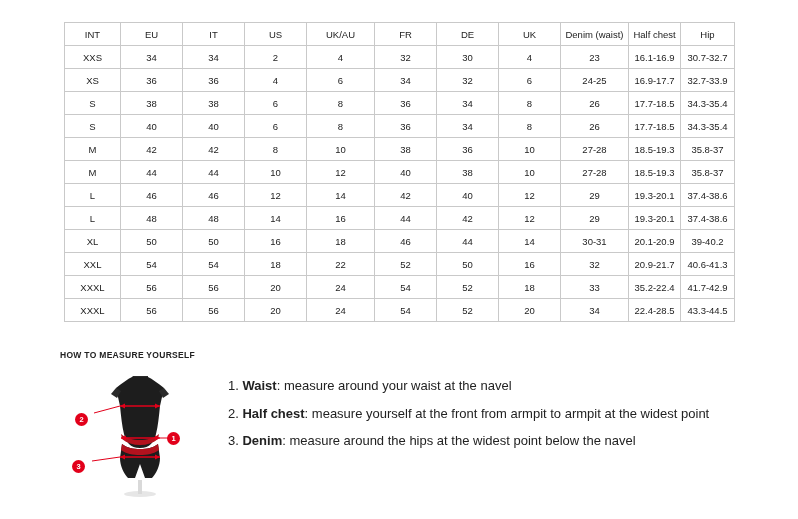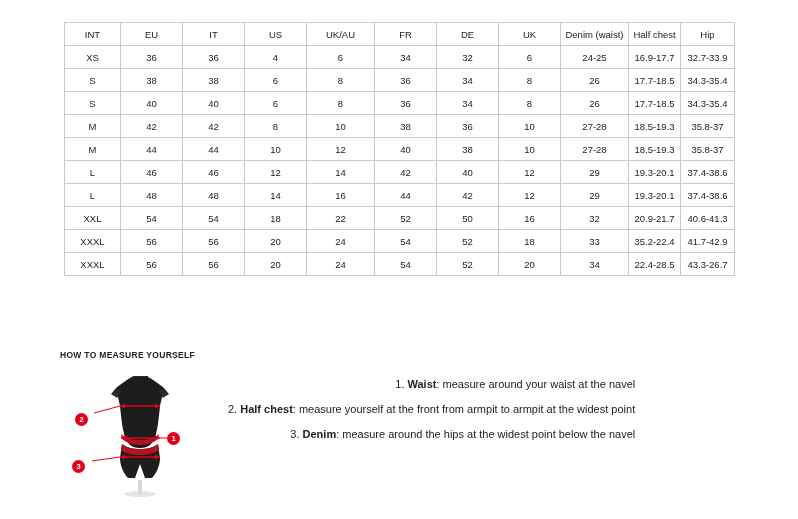--- a/index.html
+++ b/index.html
@@ -91,25 +91,24 @@
     width: 120px;
     height: 130px;
     margin-left: 20px;
     flex: 0 0 120px;
   }
   .steps {
     margin-left: 28px;
     padding-top: 10px;
   }
   .step {
-    font-size: 11px;
+    font-size: 13px;
     color: #222222;
     margin-bottom: 12px;
     line-height: 1.2;
-    text-align: right;
   }
   .step b { font-weight: bold; }
 
   
   .mannequin {
     position: absolute;
     left: 0;
     top: 0;
   }
   .badge {
@@ -158,20 +157,33 @@
           <th>FR</th>
           <th>DE</th>
           <th>UK</th>
           <th>Denim (waist)</th>
           <th class="left-pad">Half chest</th>
           <th class="left-pad">Hip</th>
         </tr>
       </thead>
       <tbody id="table-body">
           <tr>
+            <td>XXS</td>
+            <td>34</td>
+            <td>34</td>
+            <td>2</td>
+            <td>4</td>
+            <td>32</td>
+            <td>30</td>
+            <td>4</td>
+            <td>23</td>
+            <td class="left-pad">16.1-16.9</td>
+            <td class="left-pad">30.7-32.7</td>
+          </tr>
+          <tr>
             <td>XS</td>
             <td>36</td>
             <td>36</td>
             <td>4</td>
             <td>6</td>
             <td>34</td>
             <td>32</td>
             <td>6</td>
             <td>24-25</td>
             <td class="left-pad">16.9-17.7</td>
@@ -249,20 +261,33 @@
             <td>14</td>
             <td>16</td>
             <td>44</td>
             <td>42</td>
             <td>12</td>
             <td>29</td>
             <td class="left-pad">19.3-20.1</td>
             <td class="left-pad">37.4-38.6</td>
           </tr>
           <tr>
+            <td>XL</td>
+            <td>50</td>
+            <td>50</td>
+            <td>16</td>
+            <td>18</td>
+            <td>46</td>
+            <td>44</td>
+            <td>14</td>
+            <td>30-31</td>
+            <td class="left-pad">20.1-20.9</td>
+            <td class="left-pad">39-40.2</td>
+          </tr>
+          <tr>
             <td>XXL</td>
             <td>54</td>
             <td>54</td>
             <td>18</td>
             <td>22</td>
             <td>52</td>
             <td>50</td>
             <td>16</td>
             <td>32</td>
             <td class="left-pad">20.9-21.7</td>
@@ -285,21 +310,21 @@
             <td>XXXL</td>
             <td>56</td>
             <td>56</td>
             <td>20</td>
             <td>24</td>
             <td>54</td>
             <td>52</td>
             <td>20</td>
             <td>34</td>
             <td class="left-pad">22.4-28.5</td>
-            <td class="left-pad">43.3-26.7</td>
+            <td class="left-pad">43.3-44.5</td>
           </tr>
         </tbody>
     </table>
   </div>
 
   <div class="measure-section">
     <div class="measure-title">HOW TO MEASURE YOURSELF</div>
     <div class="measure-body">
 
       <div class="figure-box">

